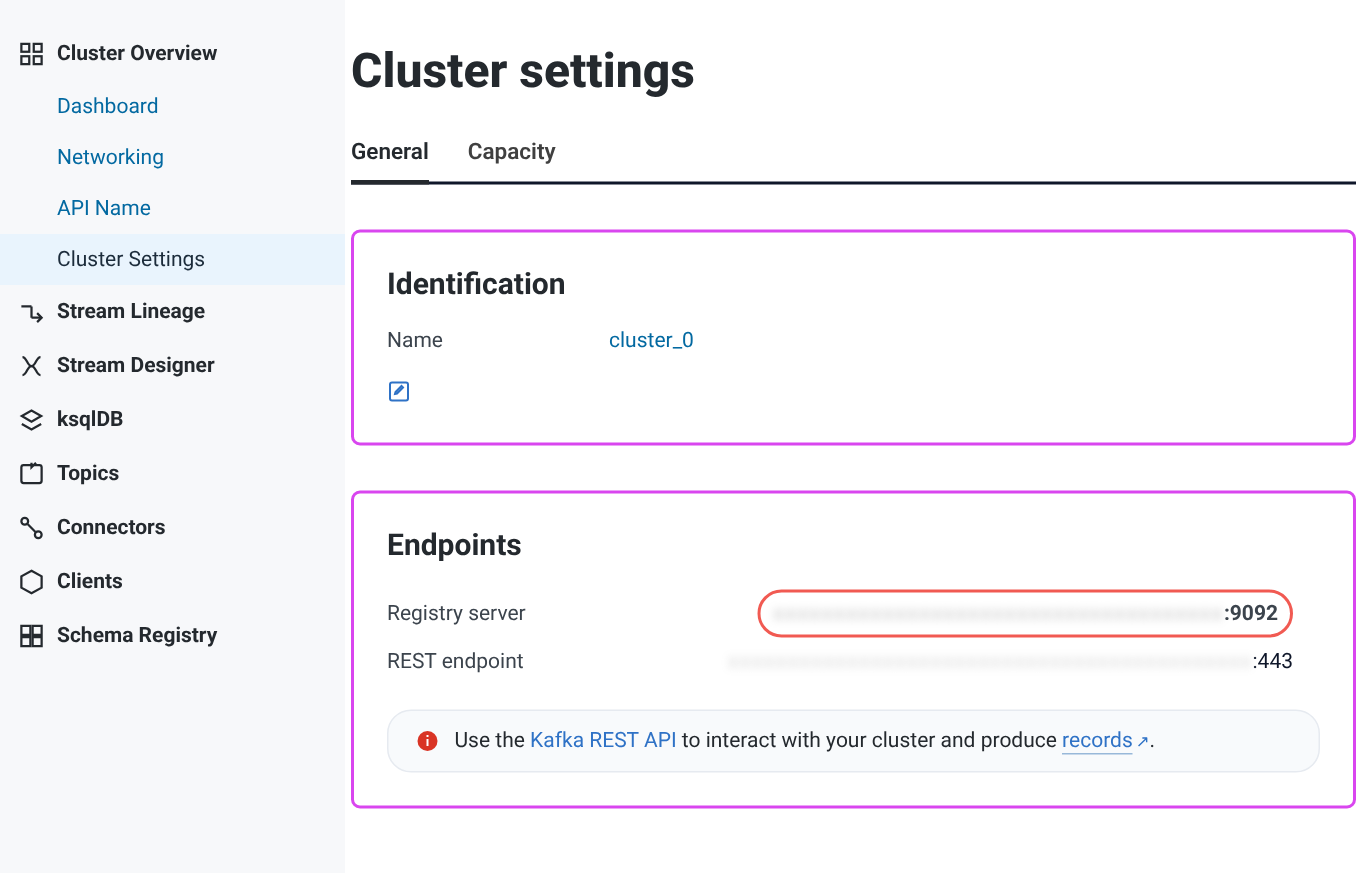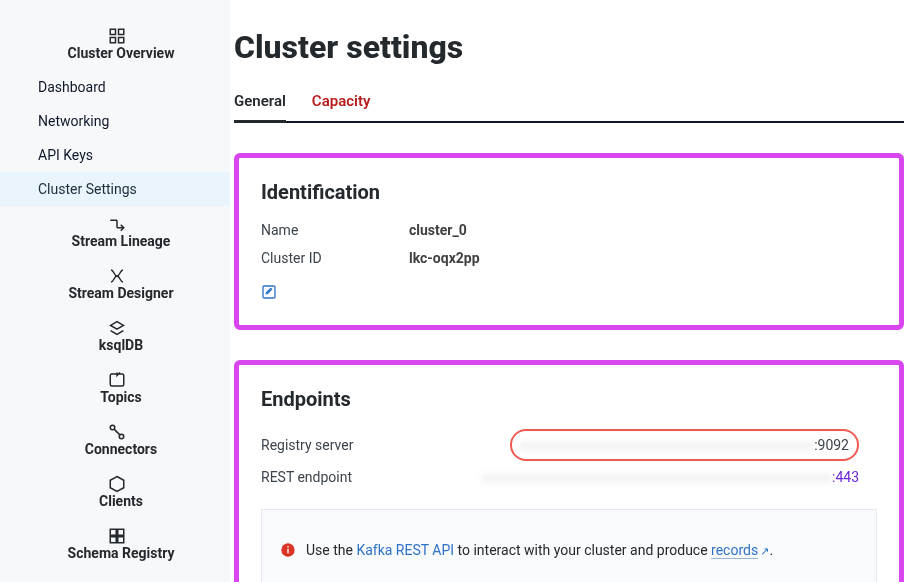--- a/index.html
+++ b/index.html
@@ -1,37 +1,37 @@
 <!DOCTYPE html>
 <html><head>
   <meta charset="utf-8">
   <style>
     * { box-sizing: border-box; margin: 0; padding: 0; }
     body { font-family: -apple-system, BlinkMacSystemFont, "Segoe UI", Roboto, sans-serif; color: #24292e; font-size: 14px; background: #fff; }
     .layout { display: flex; width: 908px; height: 582px; overflow: hidden; }
     .sidebar { width: 230px; background: #f7f8fa; padding-top: 18px; }
-    .sb-item { display: flex; align-items: center; padding: 9px 0 9px 12px; cursor: pointer; flex-direction: column; }
+    .sb-item { display: flex; align-items: center; padding: 9px 0 9px 12px; cursor: pointer; }
     .sb-item .icon { width: 18px; height: 18px; margin-right: 8px; display: inline-flex; align-items: center; justify-content: center; color: #24292e; flex-shrink:0; }
     .sb-item.expanded { font-weight: 700; }
-    .sb-subitem { padding: 9px 0 9px 38px; cursor: pointer; color: #0f172a; font-size:14px; }
+    .sb-subitem { padding: 9px 0 9px 38px; cursor: pointer; color: #0369a1; font-size:14px; }
     .sb-subitem.active { background: #e9f4fd; color: #1c2c3b; }
     .main { flex: 1; padding: 28px 4px 0 4px; overflow-y: auto; }
     .page-title { font-size: 32px; font-weight: 800; margin-bottom: 26px; padding-left:0; }
     .tabs { display: flex; gap: 26px; border-bottom: 2px solid #0f172a; margin-bottom: 28px; }
-    .tab { padding-bottom: 10px; margin-bottom: -2px; cursor: pointer; color: #b91c1c; font-size: 15px; font-weight:600; }
+    .tab { padding-bottom: 10px; margin-bottom: -2px; cursor: pointer; color: #404040; font-size: 15px; font-weight:600; }
     .tab.active { color: #24292e; border-bottom: 3px solid #24292e; }
-    .card { border: 5px solid #d946ef; border-radius: 6px; padding: 22px 22px; margin-bottom: 26px; margin-top: 30px; }
+    .card { border: 2px solid #d946ef; border-radius: 6px; padding: 22px 22px; margin-bottom: 26px; margin-top: 30px; }
     .card-title { font-size: 20px; font-weight: 700; margin-bottom: 18px; }
     .kv-row { display: flex; margin-bottom: 12px; font-size: 14px; align-items:flex-start; }
     .kv-label { width: 148px; color: #3c444d; }
-    .kv-value { flex: 1; color: #404040; font-weight: bold; }
+    .kv-value { flex: 1; color: #0369a1; }
     .edit-btn { color: #2f72c6; cursor: pointer; display:inline-flex; margin-top:6px; }
-    .highlight-box { border: 2px solid #f15a52; border-radius: 16px; padding: 6px 8px; display:flex; justify-content:flex-end; min-width: 300px; color:#3c444d; }
-    .endpoint-val { text-align: right; flex:1; color: #6d28d9; }
-    .info-bar { margin-top: 24px; border: 1px solid #e6eaf0; background: #f8fafc; border-radius: 0; padding: 32px 18px; display: flex; align-items: center; gap: 10px; font-size:14px; }
+    .highlight-box { border: 2px solid #f15a52; border-radius: 16px; padding: 6px 8px; display:flex; justify-content:flex-end; min-width: 300px; color:#3c444d;font-weight:bold; }
+    .endpoint-val { text-align: right; flex:1; color: #0f172a; }
+    .info-bar { margin-top: 24px; border: 1px solid #e6eaf0; background: #f8fafc; border-radius: 16px; padding: 12px 18px; display: flex; align-items: center; gap: 10px; font-size:14px; }
     .info-bar .i-icon { color: #d93425; width:16px; height:16px; display:inline-flex; align-items:center; justify-content:center; flex-shrink:0; font-size:14px; }
     .link { color: #2f72c6; cursor: pointer; }
     .link.underline { border-bottom: 1px solid #98b8d9; }
     .ext { color:#2f72c6; font-size:11px; margin-left:2px; }
     svg { width: 100%; height: 100%; }
     .blur { filter: blur(3px); opacity:0.4; color:#999; letter-spacing:1px; }
     .endpoint-row { display:flex; align-items:center; margin-bottom:8px; }
     .endpoint-row .kv-label { width: 148px; }
     .endpoint-row .val-wrap { flex:1; display:flex; justify-content:flex-end; padding-right: 18px;}
   </style>
@@ -47,21 +47,21 @@
             <rect x="3" y="3" width="7" height="7"></rect>
             <rect x="14" y="3" width="7" height="7"></rect>
             <rect x="3" y="14" width="7" height="7"></rect>
             <rect x="14" y="14" width="7" height="7"></rect>
           </svg>
       </span>
       <span>Cluster Overview</span>
     </div>
     <div class="sb-subitem">Dashboard</div>
     <div class="sb-subitem">Networking</div>
-    <div class="sb-subitem">API Keys</div>
+    <div class="sb-subitem">API Name</div>
     <div class="sb-subitem active">Cluster Settings</div>
 
     <div class="sb-item expanded">
       <span class="icon">
         <svg viewBox="0 0 24 24" fill="none" stroke="currentColor" stroke-width="2">
             <line x1="3" y1="7" x2="12" y2="7"></line>
             <line x1="12" y1="17" x2="21" y2="17"></line>
             <path d="M12 7v10"></path>
             <polyline points="17 13 21 17 17 21" fill="none"></polyline>
           </svg>
@@ -140,24 +140,20 @@
       <div class="tab active">General</div>
       <div class="tab">Capacity</div>
     </div>
 
     <div class="card">
       <div class="card-title">Identification</div>
       <div class="kv-row">
         <div class="kv-label">Name</div>
         <div class="kv-value">cluster_0</div>
       </div>
-      <div class="kv-row">
-        <div class="kv-label">Cluster ID</div>
-        <div class="kv-value">lkc-oqx2pp</div>
-      </div>
       <span class="edit-btn" aria-label="edit">
         <span style="width:16px;height:16px;display:inline-block;">
           <svg viewBox="0 0 24 24" fill="none" stroke="currentColor" stroke-width="2">
               <rect x="3" y="3" width="18" height="18" rx="2"></rect>
               <path d="M16 8l-6 6-2 .5.5-2 6-6 1.5 1.5z"></path>
             </svg>
         </span>
       </span>
     </div>
 

